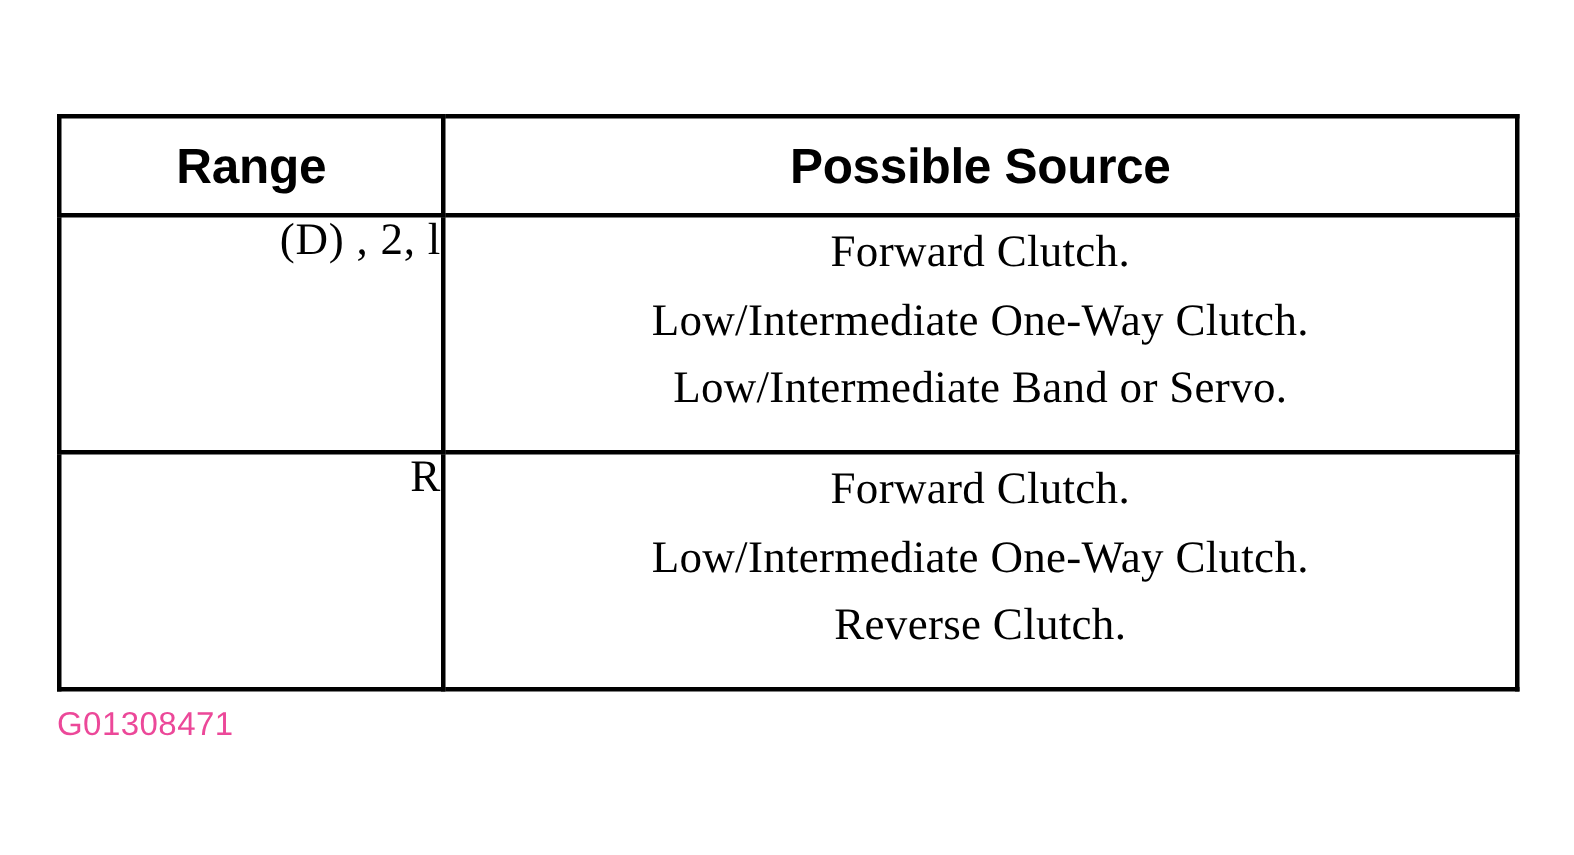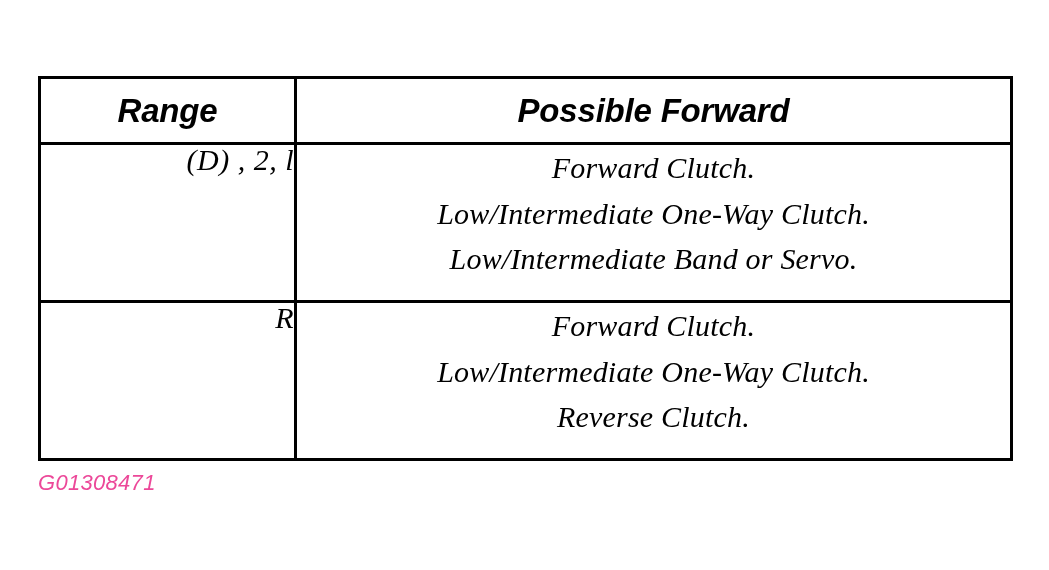--- a/index.html
+++ b/index.html
@@ -15,21 +15,20 @@
     overflow: hidden;
     position: relative;
   }
 
   #page {
     position: absolute;
     left: 0;
     top: 0;
     width: 1049px;
     height: 570px;
-    font-style: italic;
   }
 
   
   #diag-table {
     position: absolute;
     left: 38px;
     top: 76px;
     width: 972px;          
     border-collapse: collapse;
     table-layout: fixed;
@@ -106,21 +105,21 @@
 <div id="page">
 
   <table id="diag-table">
     <colgroup>
       <col class="col-range">
       <col class="col-source">
     </colgroup>
     <thead>
       <tr>
         <th class="hdr-cell">Range</th>
-        <th class="hdr-cell">Possible Forward</th>
+        <th class="hdr-cell">Possible Source</th>
       </tr>
     </thead>
     <tbody>
       <tr>
         <td class="range-cell">(D) , 2, l</td>
         <td class="source-cell">
           <span class="source-line">Forward Clutch.</span>
           <span class="source-line">Low/Intermediate One-Way Clutch.</span>
           <span class="source-line">Low/Intermediate Band or Servo.</span>
         </td>

